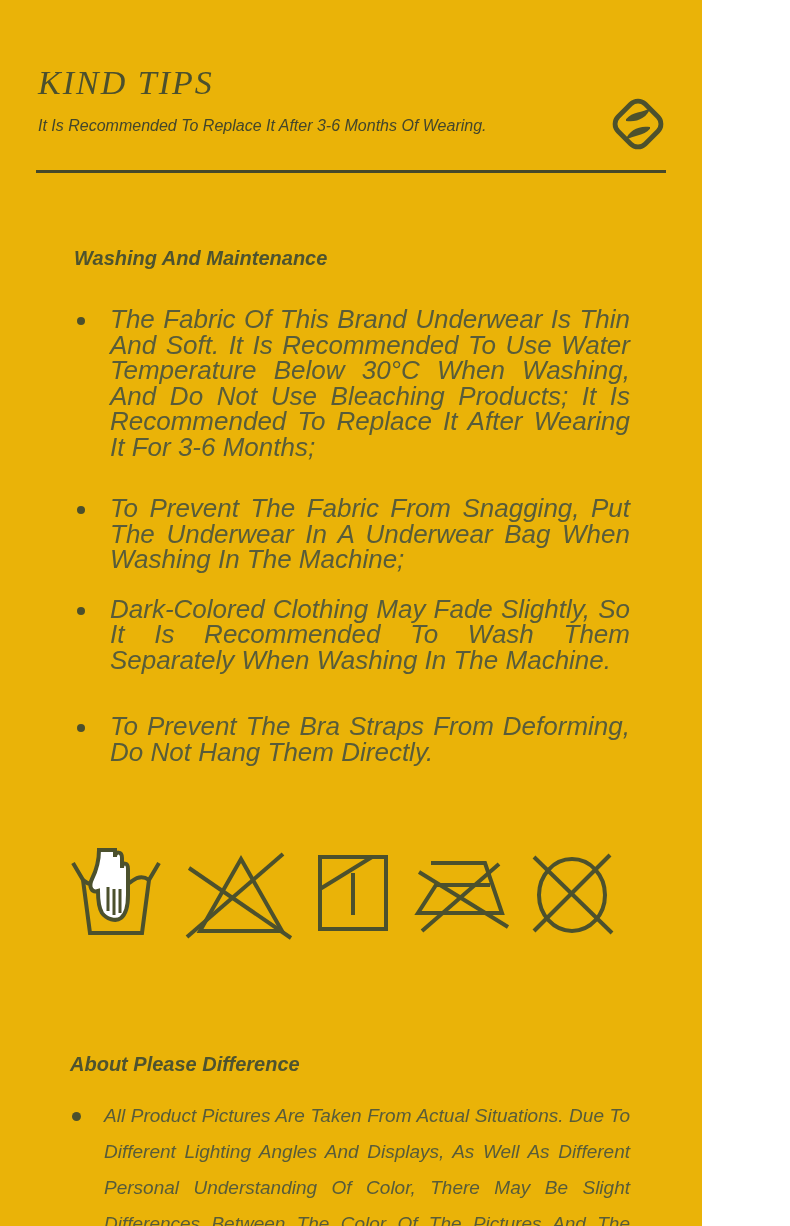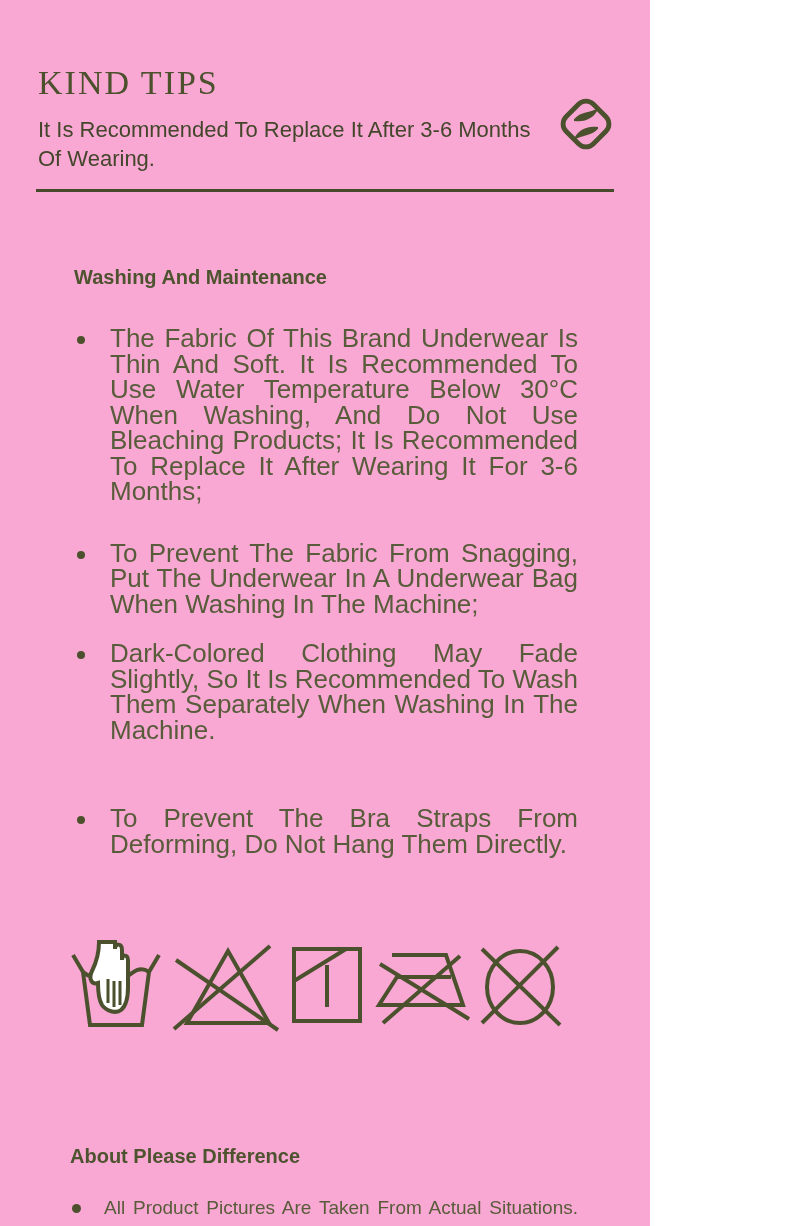--- a/index.html
+++ b/index.html
@@ -1,42 +1,43 @@
 <!DOCTYPE html>
 <html><head>
 <meta charset="utf-8">
 <style>
   html,body{margin:0;padding:0;background:#ffffff;}
   .page{
     position:relative;
-    width:650px;height:1226px;
-    background:#f9a8d4;
+    width:702px;height:1226px;
+    background:#eab308;
     overflow:hidden;
     font-family:"Liberation Sans",sans-serif;
     box-sizing:border-box;
+    font-style:italic;
   }
   
   .header{
     display:flex;
     justify-content:space-between;
     align-items:flex-start;
     padding:64px 34px 0 38px;
   }
   .page-title{
     margin:0;
     font-family:"Liberation Serif","DejaVu Serif",serif;
     font-weight:400;
     font-size:34px;
     letter-spacing:2px;
     color:#4c502d;
     line-height:1.12;
   }
   .page-subtitle{
     margin:14px 0 0 0;
-    font-size:22px;
+    font-size:16px;
     color:#43462b;
     line-height:1.3;
   }
   .logo{width:60px;height:60px;margin-top:30px;flex:0 0 auto;}
   .divider{
     border:none;
     border-top:3px solid #46492a;
     margin:16px 36px 0 36px;
   }
   
@@ -59,21 +60,21 @@
   }
   .bullet-item .dot{
     position:absolute;
     left:3px;top:10px;
     width:8px;height:8px;
     border-radius:50%;
     background:#4c502d;
   }
   .mt36{margin-top:36px;}
   .mt24{margin-top:24px;}
-  .mt41{margin-top:63px;}
+  .mt41{margin-top:41px;}
   
   .icons-row{
     margin:80px 84px 0 66px;
     display:flex;
     justify-content:space-between;
     align-items:flex-start;
   }
   .care-icon svg{display:block;}
   .ic{stroke:#4c512d;stroke-width:4;fill:none;stroke-linecap:butt;}
   .ic-fill{fill:#ffffff;stroke:#4c512d;stroke-width:4;}

